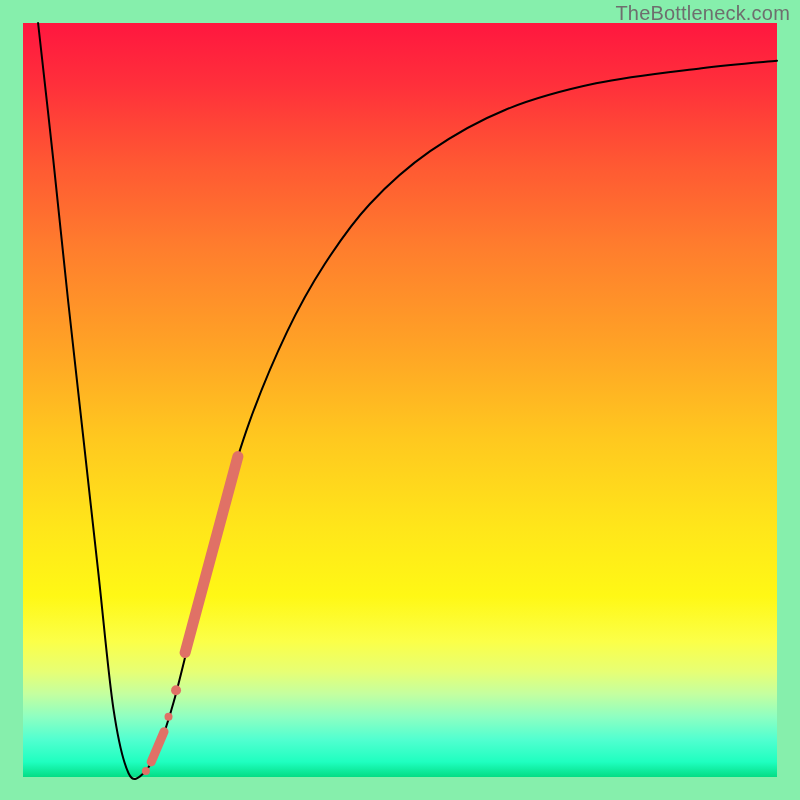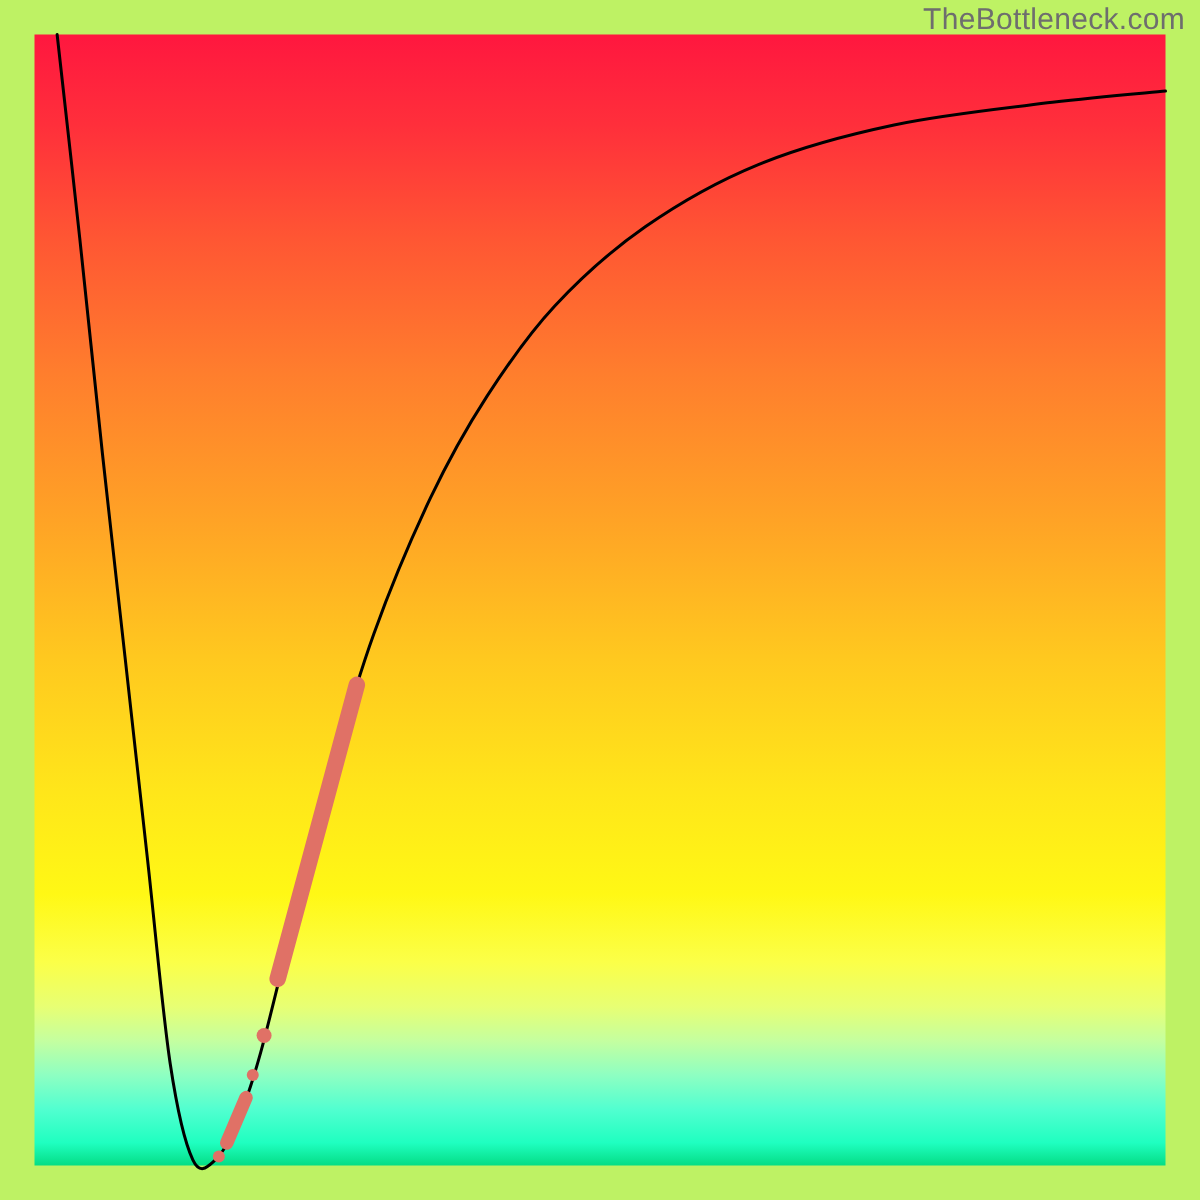--- a/index.html
+++ b/index.html
@@ -8,21 +8,21 @@
     width: 800px;
     height: 800px;
     overflow: hidden;
     background: #000;
     font-family: Arial, Helvetica, sans-serif;
   }
   .stage {
     position: relative;
     width: 800px;
     height: 800px;
-    background: #bef264;
+    background: #86efac;
   }
   .plot {
     position: absolute;
     left: 23px;
     top: 23px;
     width: 754px;
     height: 754px;
     background: linear-gradient(to bottom,
       #ff173f 0%,
       #ff2f3b 8%,

